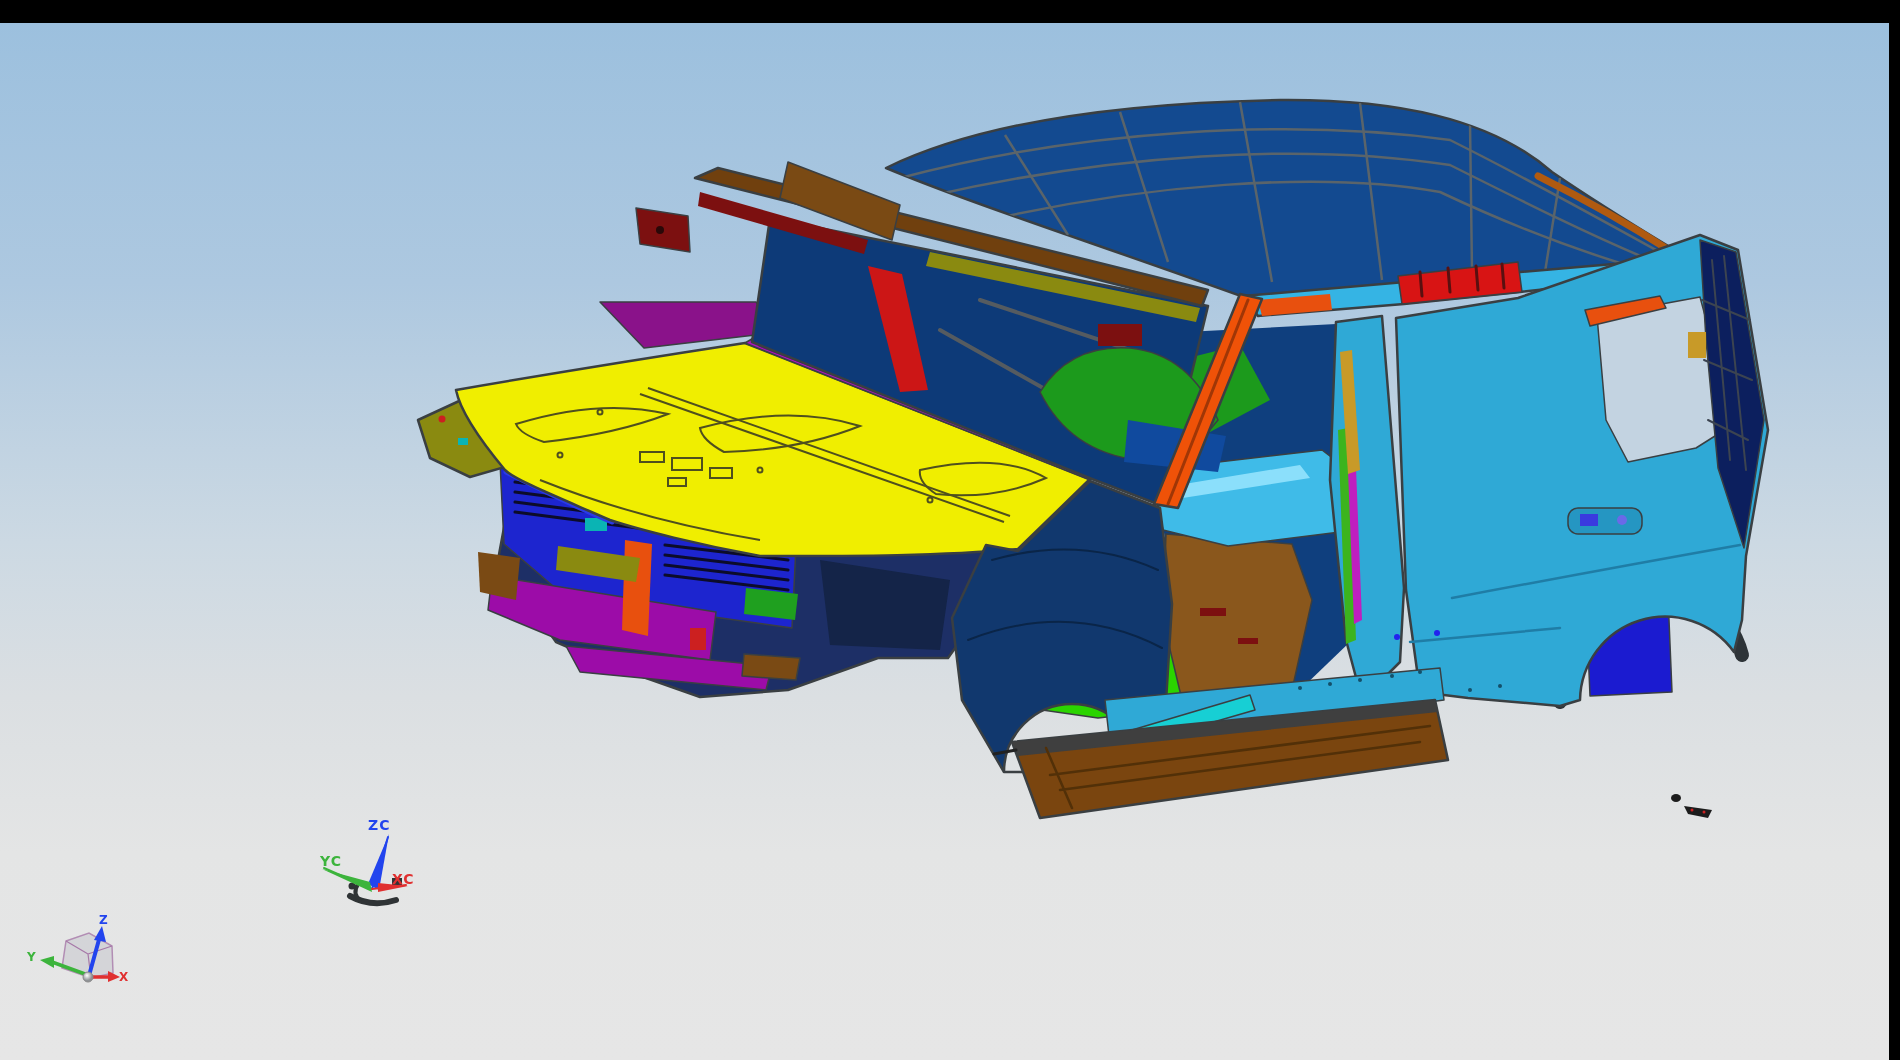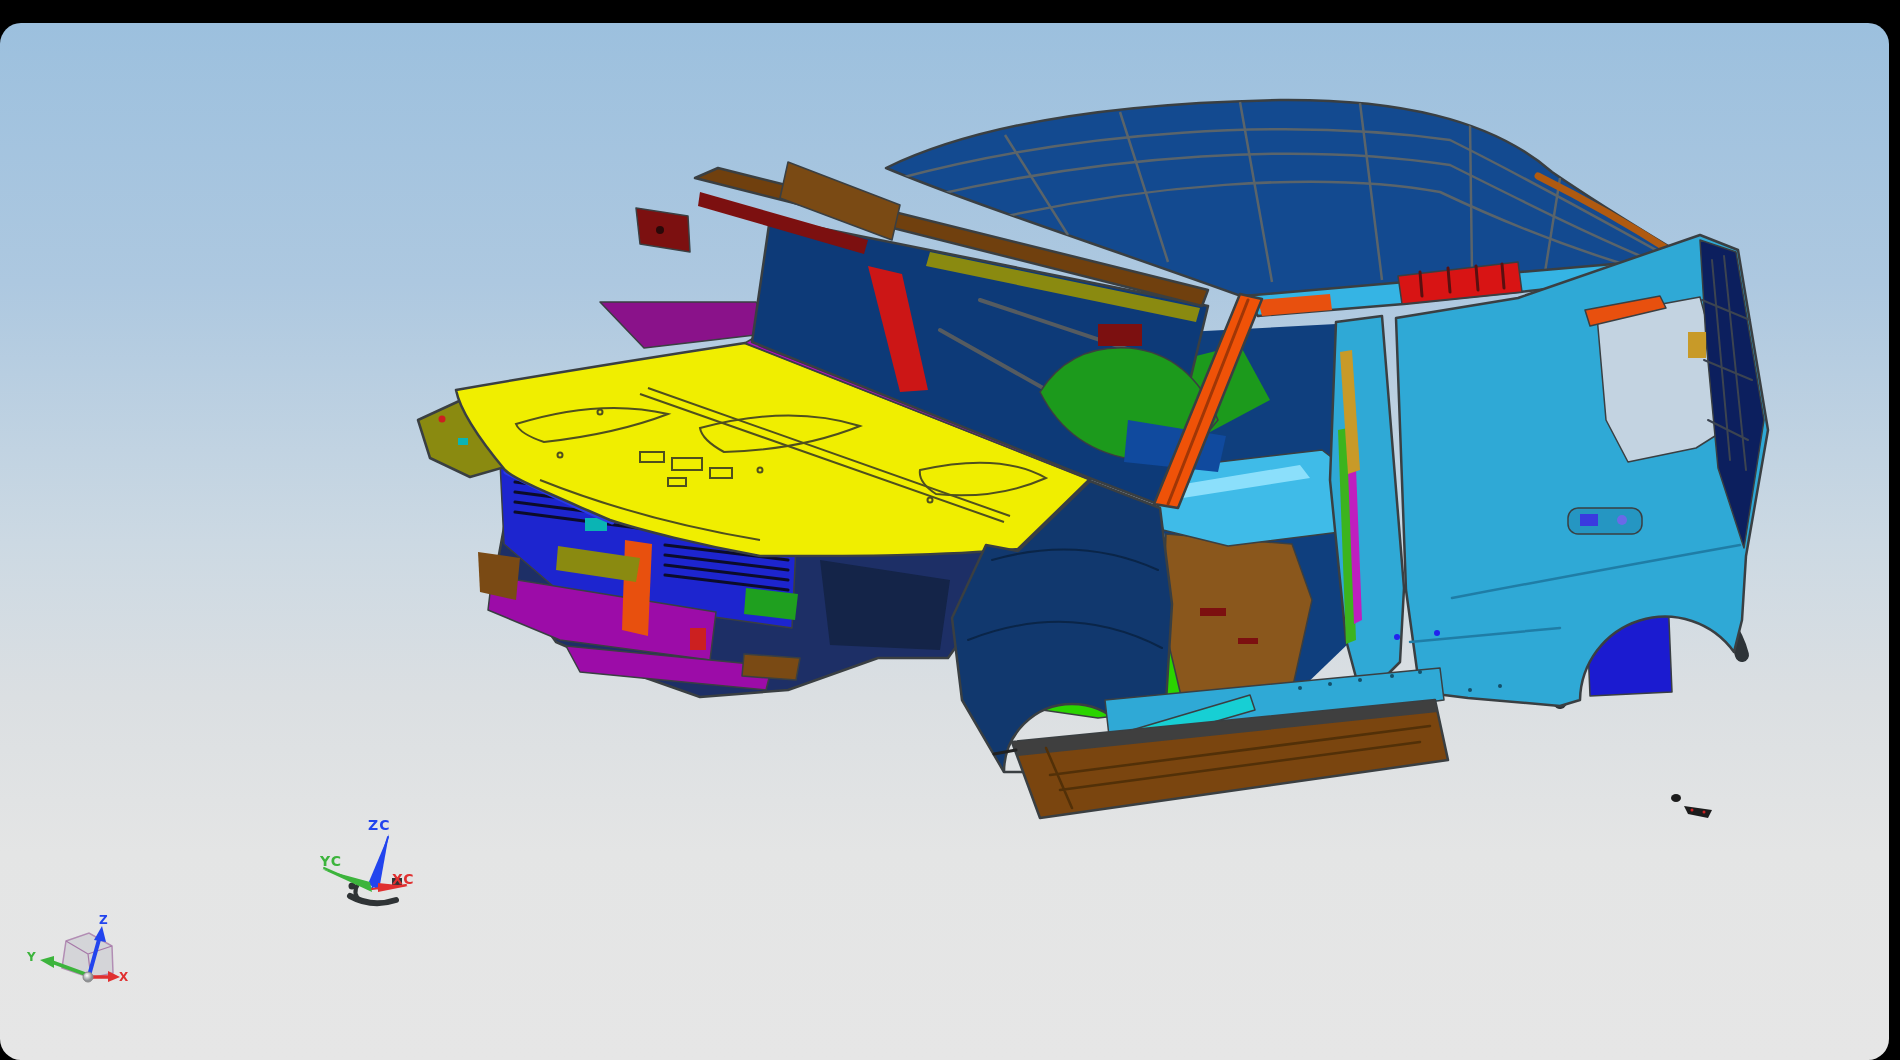--- a/index.html
+++ b/index.html
@@ -1,21 +1,21 @@
 <!DOCTYPE html>
 <html><head>
 <meta charset="utf-8">
 <style>
   html,body{margin:0;padding:0;width:1900px;height:1060px;overflow:hidden;background:#000;
     font-family:"DejaVu Sans","Liberation Sans",sans-serif;}
   #stage{position:absolute;left:0;top:0;width:1900px;height:1060px;}
   #topbar{position:absolute;left:0;top:0;width:1900px;height:23px;background:#000;z-index:5;}
   #rightbar{position:absolute;right:0;top:0;width:11px;height:1060px;background:#000;z-index:5;}
   #viewport{position:absolute;left:0;top:23px;width:1889px;height:1037px;
-    background:linear-gradient(180deg,#9cc0de 0%,#adc8e0 25%,#ccd9e3 50%,#dbdfe2 65%,#e4e5e5 80%,#e6e6e6 100%);border-radius:21px;}
+    background:linear-gradient(180deg,#9cc0de 0%,#adc8e0 25%,#ccd9e3 50%,#dbdfe2 65%,#e4e5e5 80%,#e6e6e6 100%);}
   svg{position:absolute;left:0;top:0;}
   .edged{stroke:#3a3f42;stroke-width:2.5;stroke-linejoin:round;}
   .edged-thin{stroke:#3a3f42;stroke-width:1.5;stroke-linejoin:round;}
   .noline{stroke:none;}
   .seam{fill:none;stroke-linecap:round;}
   .axis-label{font-size:14px;font-weight:bold;letter-spacing:1px;}
   .axis-label-small{font-size:12px;font-weight:bold;}
 </style>
 </head>
 <body>

